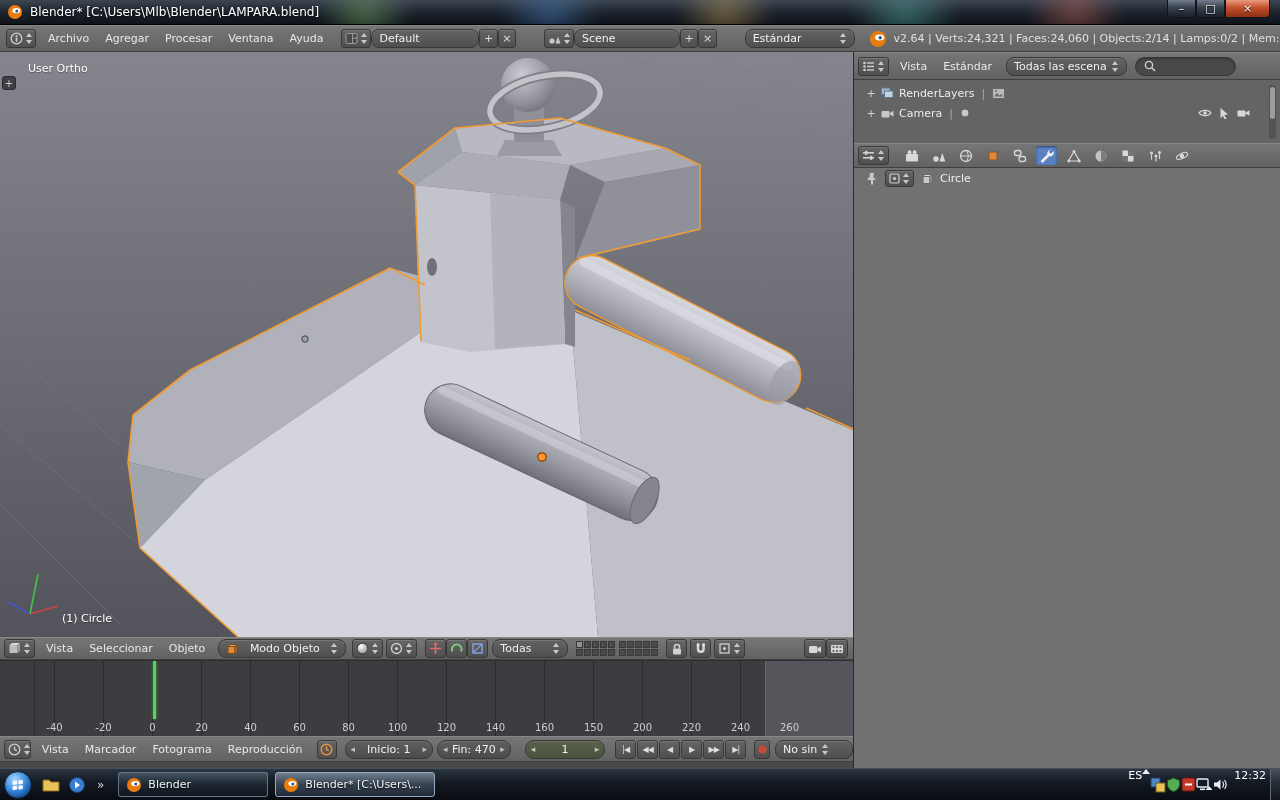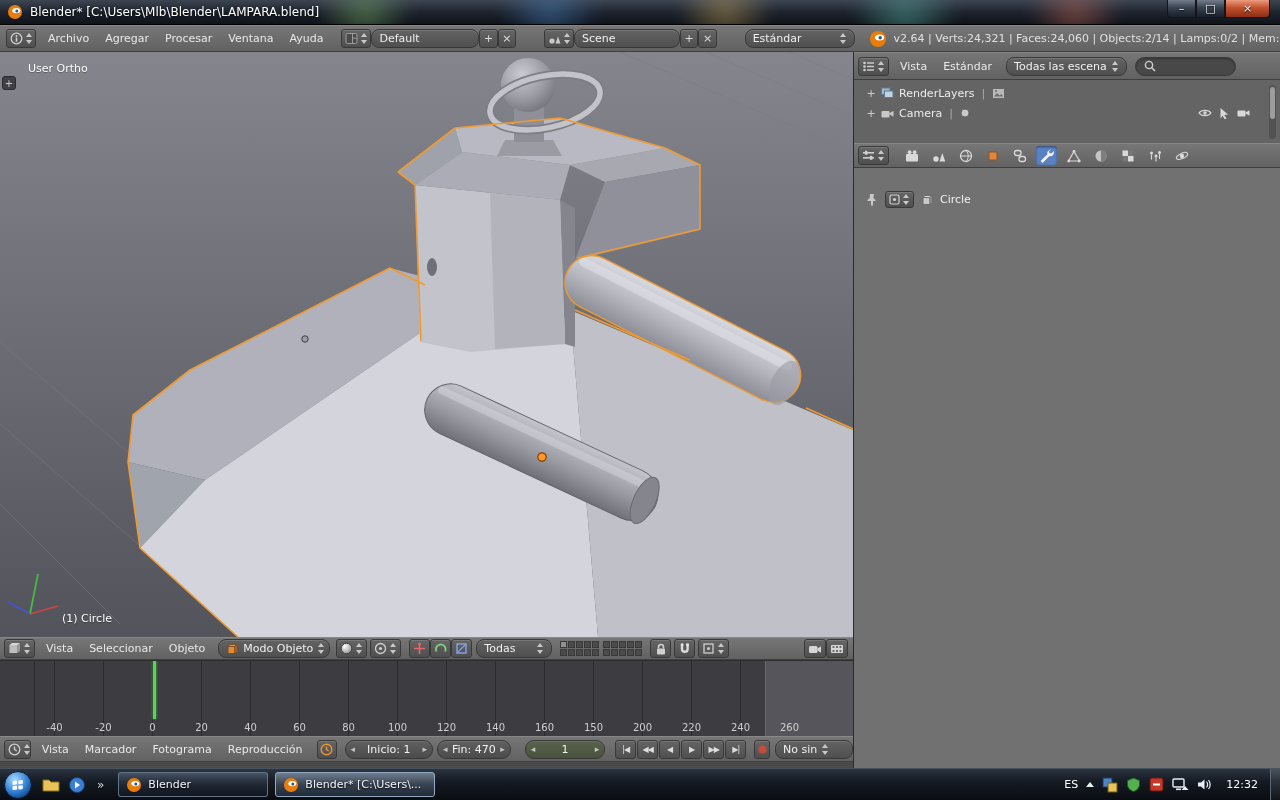--- a/index.html
+++ b/index.html
@@ -84,35 +84,35 @@
 .oscroll{position:absolute;right:4px;top:33px;width:7px;height:54px;background:#525252;border-radius:4px}
 .oscroll::after{content:"";display:block;margin:2px 1px;height:32px;background:#9d9d9d;border-radius:3px}
 .search{height:19px;border-radius:10px;background:#484848;border:1px solid #383838;display:inline-flex;align-items:center;
   padding:0 8px;gap:5px;box-shadow:inset 0 1px 2px rgba(0,0,0,.3)}
 .search input{background:transparent;border:none;outline:none;color:#eee;width:66px;font:inherit}
 .propheader{position:absolute;left:0;top:91px;width:100%;height:25px}
 .ptabs{display:flex;gap:6px;margin-left:12px;align-items:center}
 .ptab{width:21px;height:19px;display:flex;align-items:center;justify-content:center;border-radius:3px}
 .ptab.active{background:#5a81c2;box-shadow:inset 0 1px 2px rgba(0,0,0,.45)}
 .propbody{position:absolute;left:0;top:116px;width:100%;height:600px;background:#717171}
-.bcrow{position:absolute;left:12px;top:23px;display:flex;align-items:center;gap:7px;color:#efefef}
+.bcrow{position:absolute;left:12px;top:2px;display:flex;align-items:center;gap:7px;color:#efefef}
 .moddd{position:absolute;left:9px;top:44px;width:386px;height:22px;justify-content:space-between}
 
 
 .taskbar{left:0;top:768px;width:1280px;height:32px;display:flex;align-items:center;
   background:linear-gradient(#2b3440,#151b24 40%,#090c11);border-top:1px solid #47525f}
 .startorb{width:30px;height:30px;margin:0 5px 0 3px}
 .qicon{width:22px;height:22px;margin:0 2px;display:flex;align-items:center;justify-content:center}
 .qmore{color:#d5dde6;margin:0 7px;font-size:12px;text-shadow:0 1px 1px #000}
 .taskbtn{height:25px;width:150px;margin-left:7px;border:1px solid rgba(110,128,150,.85);border-radius:3px;
   background:linear-gradient(rgba(135,155,180,.35),rgba(62,78,98,.3) 50%,rgba(26,33,46,.4));
   display:flex;align-items:center;gap:6px;padding:0 7px;color:#f3f7fc;text-shadow:0 1px 2px #000;overflow:hidden}
 .taskbtn.active{background:linear-gradient(rgba(175,195,215,.55),rgba(100,120,145,.45) 50%,rgba(55,70,90,.5));border-color:#93a9c2}
 .taskbtn span{white-space:nowrap;overflow:hidden}
-.tray{margin-left:auto;display:flex;align-items:center;gap:8px}
+.tray{margin-left:auto;display:flex;}
 .lang{color:#fff}
 .trayarrow{width:0;height:0;border-left:4px solid transparent;border-right:4px solid transparent;border-bottom:5px solid #e8eef5}
 .clock{color:#fff;margin:0 4px 0 6px}
 .showdesk{width:10px;height:32px;border-left:1px solid #5c6875;background:linear-gradient(rgba(255,255,255,.14),rgba(255,255,255,.03))}
 </style>
 </head>
 <body>
 
 <div id="root">
 
@@ -303,21 +303,21 @@
           </svg>
       </span>
       <span class="arrs"></span>
     </div>
     <div style="display:flex;margin-left:3px">
 
     <span class="mlab">Vista</span>
         <span class="mlab">Seleccionar</span>
         <span class="mlab">Objeto</span>
       </div>
-    <div class="dd" style="margin-left:5px;width:112px;justify-content:space-between">
+    <div class="dd" style="margin-left:5px;width:128px;justify-content:space-between">
       <span class="ic">
         <svg width="12" height="12">
             <rect x="2" y="3.5" width="7" height="7" fill="#e08a3c" stroke="#7a4a1e"></rect>
             <path d="M2 3.5l2-2h7l-2 2z" fill="#eda05a" stroke="#7a4a1e"></path>
             <path d="M9 10.5v-7l2-2v7z" fill="#c77a30" stroke="#7a4a1e"></path>
           </svg>
       </span>
       <span>Modo Objeto</span>
       <span class="arrs"></span>
     </div>

